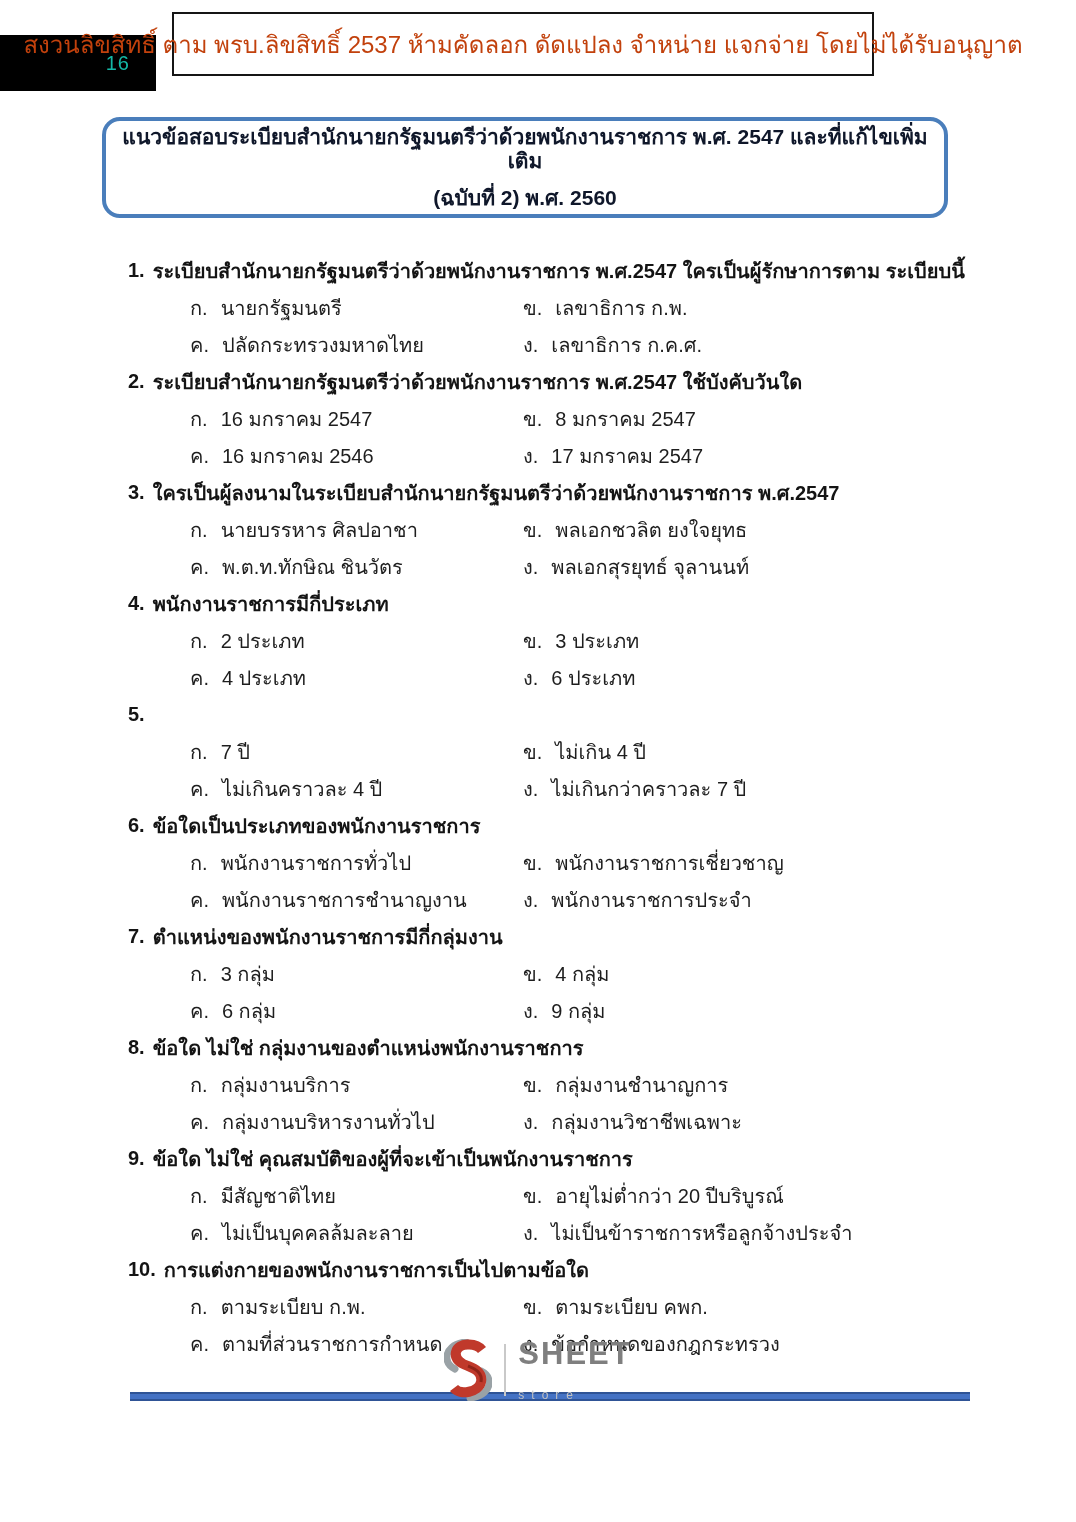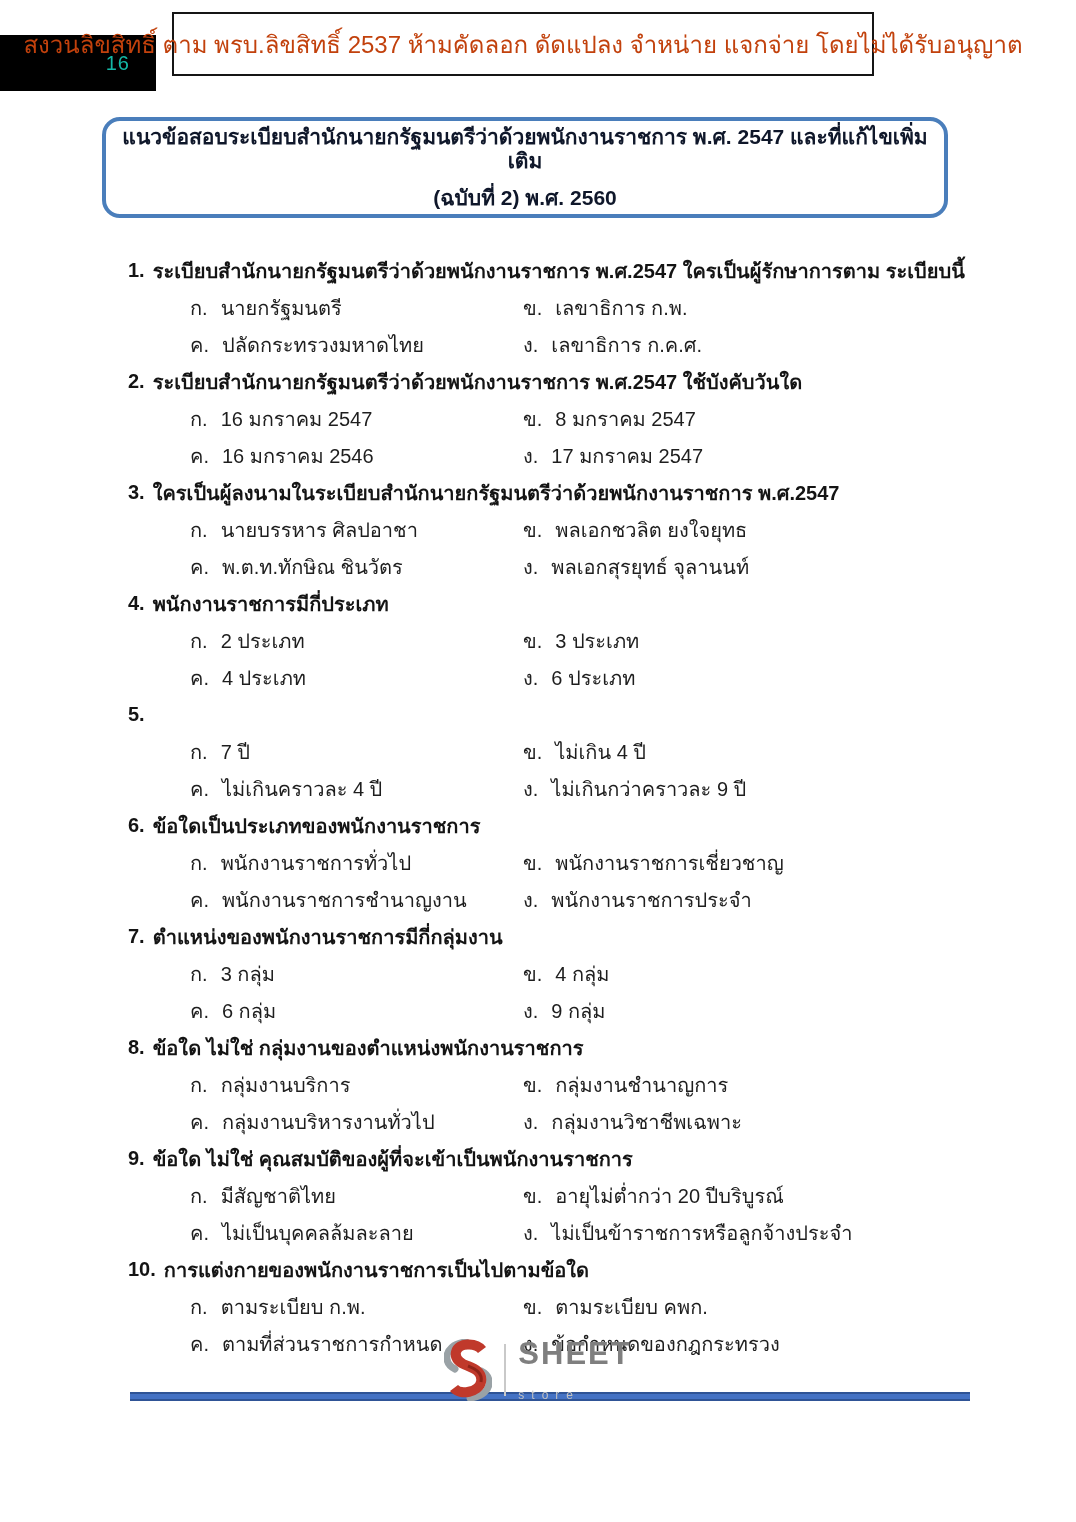--- a/index.html
+++ b/index.html
@@ -246,21 +246,21 @@
             <span>ไม่เกิน 4 ปี</span>
           </div>
         </div>
         <div class="q-row">
           <div class="choice col-1">
             <span class="c-label">ค.</span>
             <span>ไม่เกินคราวละ 4 ปี</span>
           </div>
           <div class="choice">
             <span class="c-label">ง.</span>
-            <span>ไม่เกินกว่าคราวละ 9 ปี</span>
+            <span>ไม่เกินกว่าคราวละ 7 ปี</span>
           </div>
         </div>
       </div>
       <div class="question">
         <div class="q-title">
           <span class="q-num">6.</span>
           <span>ข้อใดเป็นประเภทของพนักงานราชการ</span>
         </div>
         <div class="q-row">
           <div class="choice col-1">

